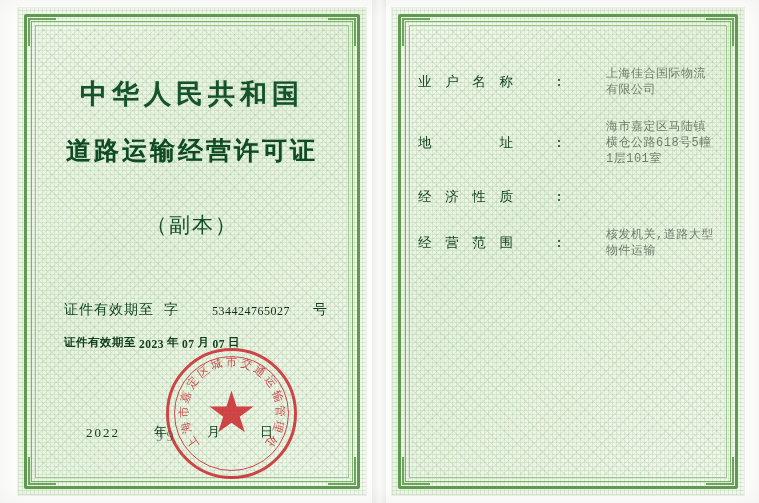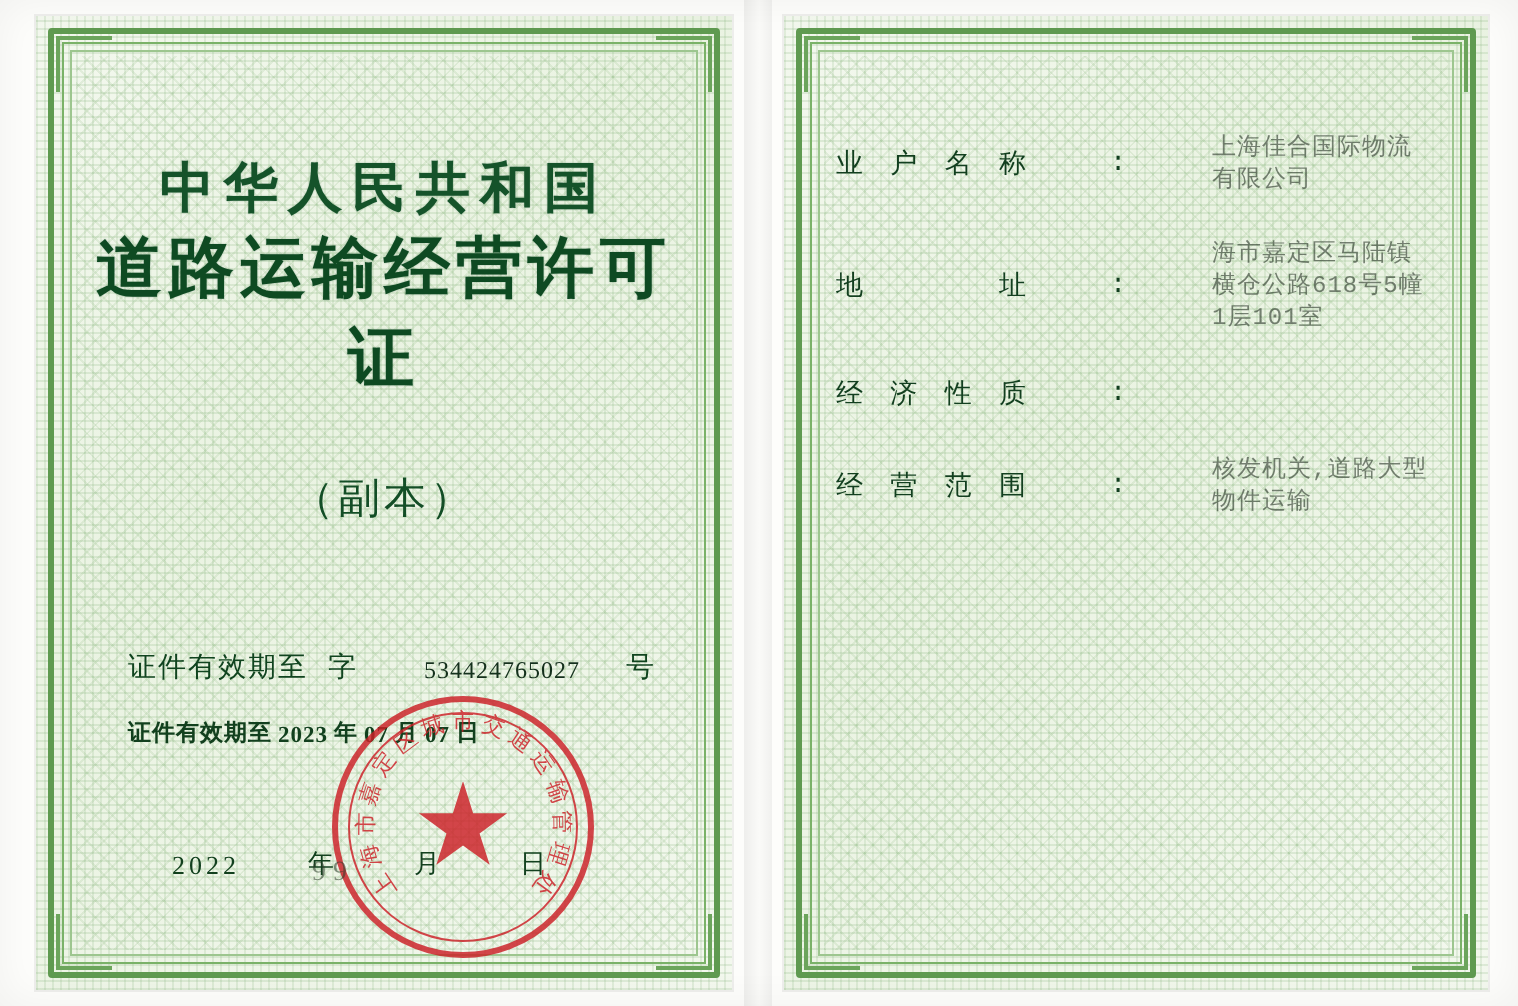--- a/index.html
+++ b/index.html
@@ -82,33 +82,34 @@
     font-size: 27px;
     font-weight: bold;
     letter-spacing: 5px;
     color: #15532a;
     margin-top: 44px;
     text-shadow: 0 0 1px rgba(20,80,40,0.35);
   }
   .cert-title {
     text-align: center;
     font-family: "Liberation Serif", serif;
-    font-size: 33px;
+    font-size: 25px;
     font-weight: bold;
     letter-spacing: 3px;
     color: #0e4a22;
+    margin-top: 22px;
     text-shadow: 0 0 1px rgba(20,80,40,0.4);
   }
   .cert-subtitle {
     text-align: center;
     font-family: "Liberation Serif", serif;
     font-size: 21px;
     letter-spacing: 2px;
     color: #134e26;
-    margin-top: 33px;
+    margin-top: 44px;
   }
   .fields {
     margin-top: 62px;
     padding: 0 18px 0 26px;
   }
   .field-row {
     display: flex;
     align-items: flex-end;
     font-family: "Liberation Serif", serif;
     font-size: 14px;

